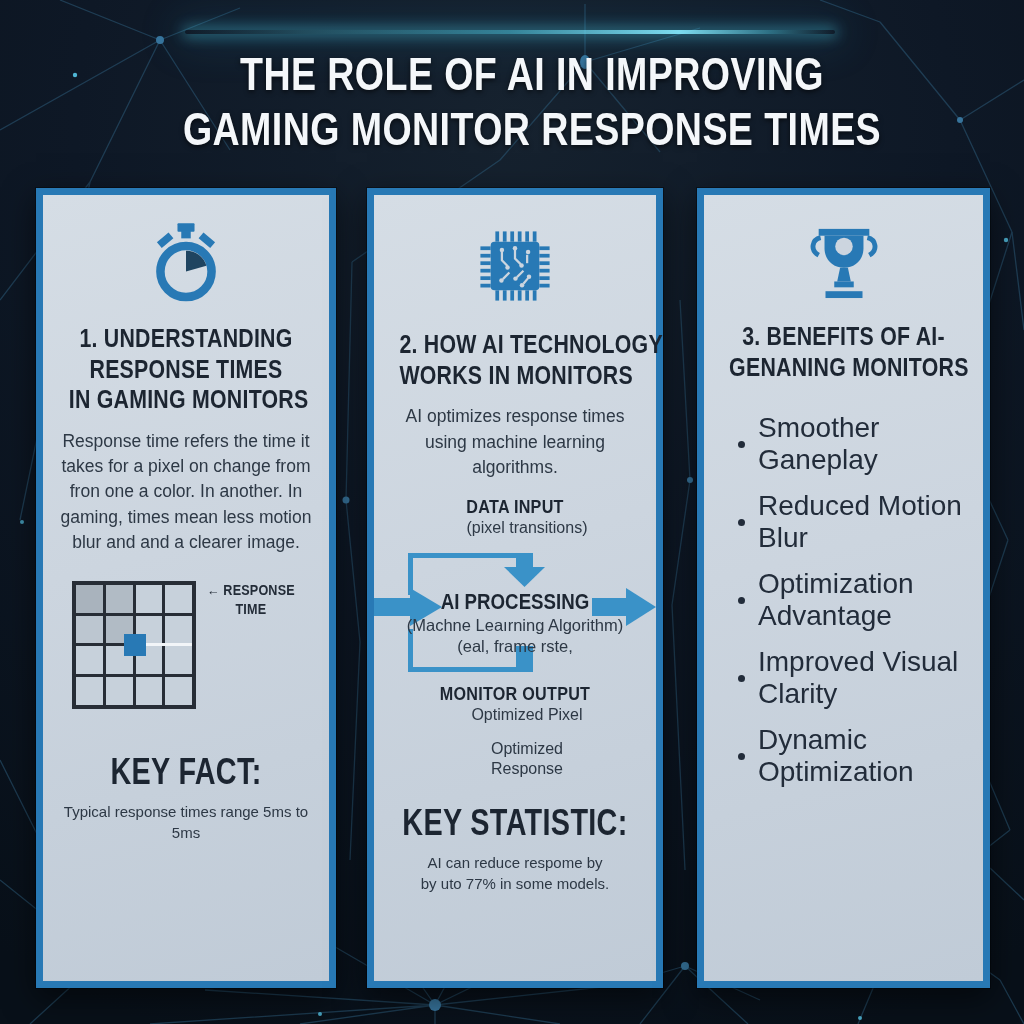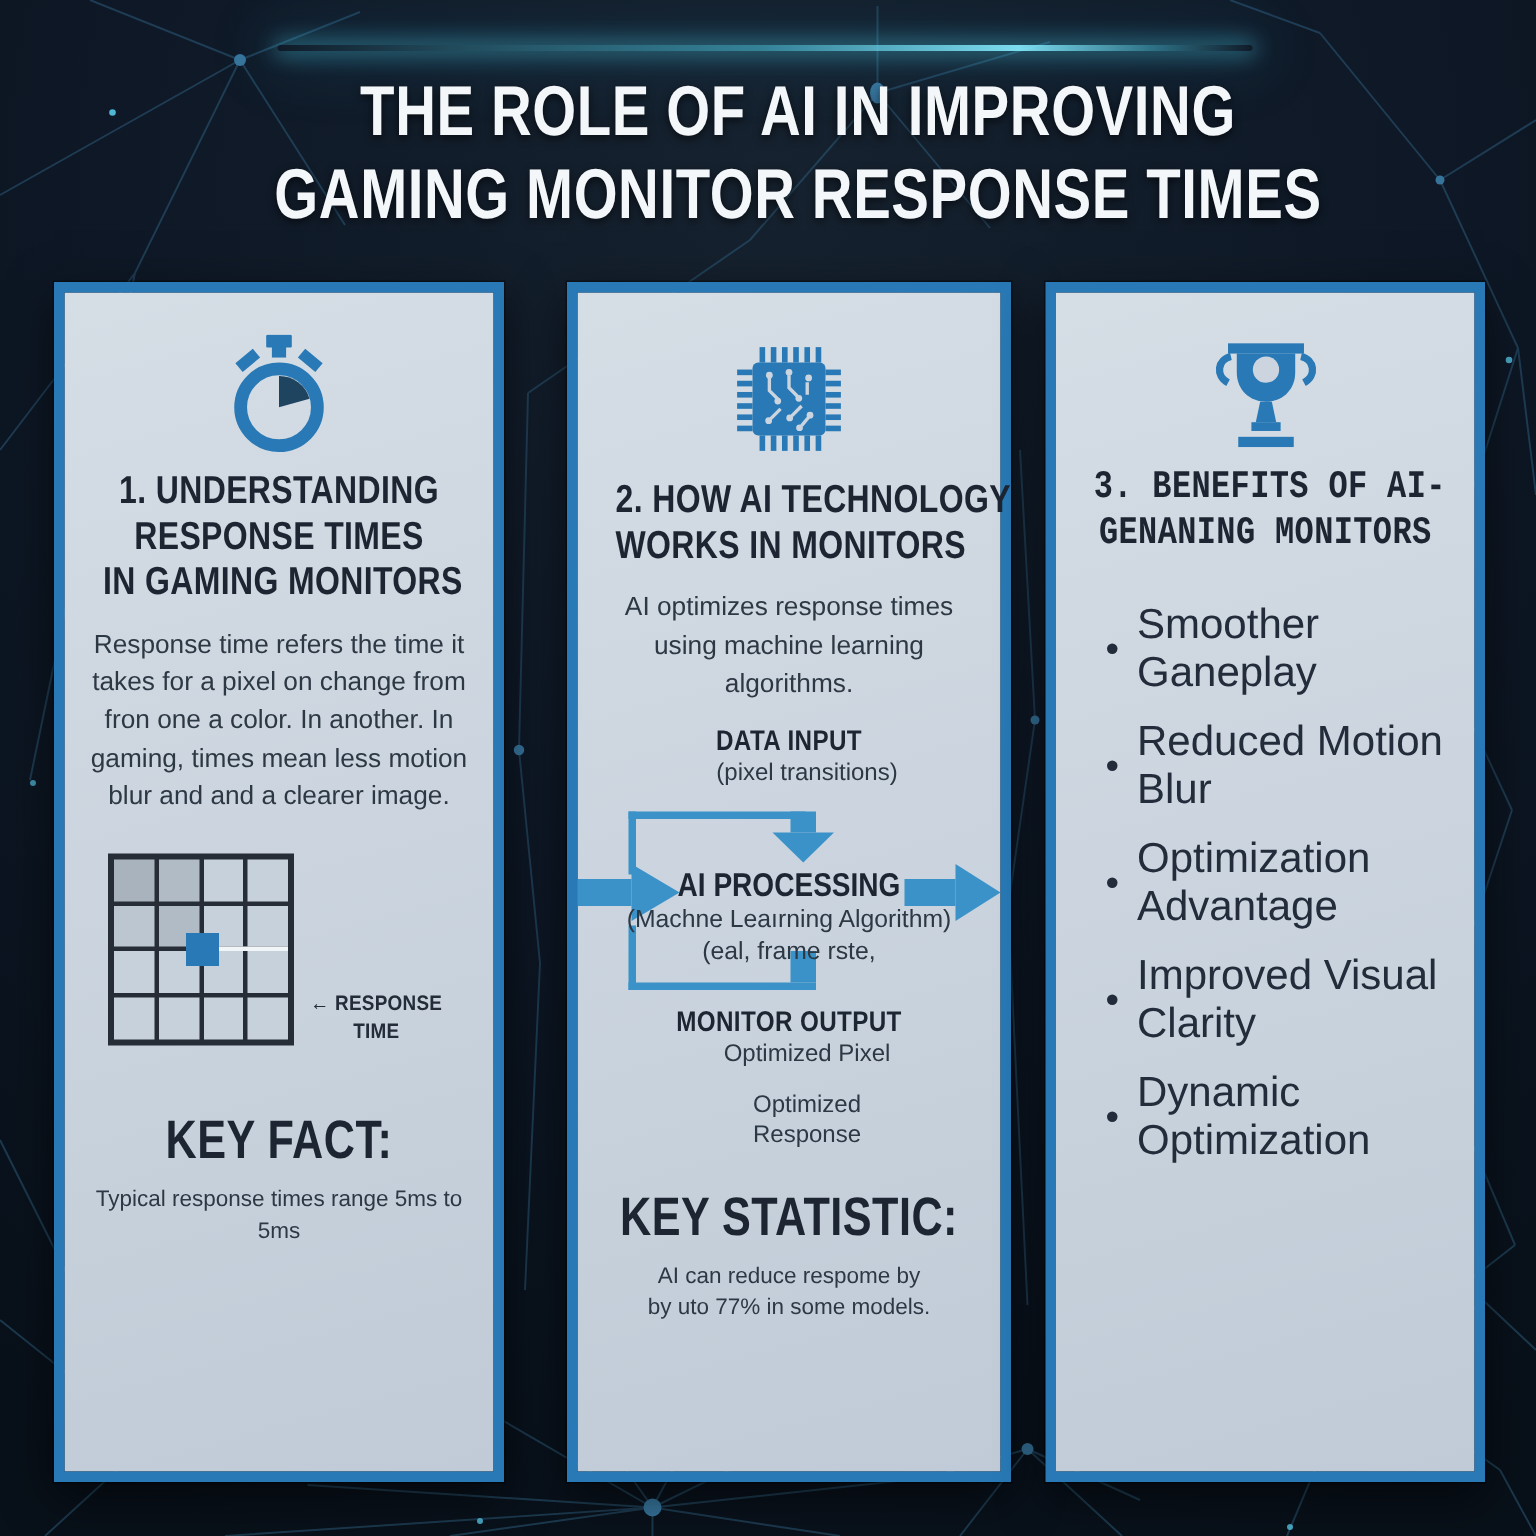--- a/index.html
+++ b/index.html
@@ -39,43 +39,43 @@
     white-space:nowrap;
   }
   .panel{
     position:absolute;top:188px;height:800px;z-index:2;
     border:7px solid var(--accent);
     background:linear-gradient(165deg,#d5dde5 0%,var(--panel-bg) 45%,var(--panel-bg2) 100%);
     box-shadow:0 0 0 1px rgba(0,0,0,.35),0 10px 30px rgba(0,0,0,.55);
     text-align:center;color:var(--ink);
   }
   .panel1{left:36px;width:300px;}
-  .panel2{left:378px;width:296px;}
+  .panel2{left:367px;width:296px;}
   .panel3{left:697px;width:293px;}
   .icon-wrap{margin-top:28px;display:flex;justify-content:center;}
   .panel h2{
-    margin-top:8px;font-size:26px;font-weight:bold;color:var(--ink);
+    margin-top:20px;font-size:26px;font-weight:bold;color:var(--ink);
     line-height:1.18;letter-spacing:.3px;
   }
   .panel h2 .line{display:block;transform:scaleX(.82);transform-origin:50% 50%;white-space:nowrap;}
   .body-text{
     margin:14px 14px 0;font-size:17.5px;line-height:1.44;color:var(--body-ink);
   }
   .cond-label{
     font-size:19px;font-weight:bold;color:var(--ink);letter-spacing:.3px;
     transform:scaleX(.85);transform-origin:50% 50%;white-space:nowrap;
   }
   .sub-label{font-size:16px;color:var(--body-ink);line-height:1.3;padding-left:24px;}
   .key-heading{
     font-size:36px;font-weight:bold;color:var(--ink);letter-spacing:.4px;
     transform:scaleX(.8);transform-origin:50% 50%;white-space:nowrap;
   }
   .key-body{margin:8px 18px 0;font-size:15px;line-height:1.4;color:var(--body-ink);}
   
-  .grid-row{margin-top:26px;display:flex;align-items:flex-end;justify-content:center;gap:6px;}
+  .grid-row{margin-top:26px;display:flex;align-items:flex-start;justify-content:center;gap:6px;}
   .pixel-grid{
     position:relative;width:124px;height:128px;background:#272d36;
     padding:4px;display:grid;grid-template-columns:repeat(4,1fr);
     grid-template-rows:repeat(4,1fr);gap:3px;flex:0 0 auto;
   }
   .pixel-grid .cell{background:#c7d1db;}
   .pixel-grid .cell.s1{background:#a9b3bd;}
   .pixel-grid .cell.s2{background:#b1bbc5;}
   .pixel-grid .cell.s3{background:#bcc6d0;}
   .blue-square{position:absolute;left:52px;top:53px;width:22px;height:22px;background:var(--accent);}
@@ -85,21 +85,21 @@
   .flow-wrap{position:relative;margin-top:4px;height:140px;}
   .flow-svg{position:absolute;left:0;top:0;}
   .flow-text{position:absolute;left:0;top:46px;width:100%;text-align:center;}
   .proc-label{font-size:22px;font-weight:bold;color:var(--ink);transform:scaleX(.85);white-space:nowrap;}
   .proc-sub{font-size:16.5px;color:var(--body-ink);line-height:1.32;}
   .spacer12{height:13px;}
   
   .bullets{margin:30px 10px 0 34px;list-style:none;text-align:left;}
   .bullets li{display:flex;align-items:center;margin-bottom:14px;font-size:28px;color:#222c3a;}
   .bullets .dot{width:7px;height:7px;border-radius:50%;background:#222c3a;margin-right:13px;flex:0 0 auto;}
-  .mt26{margin-top:26px;} .mt16{margin-top:16px;} .mt42{margin-top:42px;} .mt22{margin-top:22px;} .mt34{margin-top:34px;font-family:Liberation Mono, monospace;}
+  .mt26{margin-top:26px;} .mt16{margin-top:16px;} .mt42{margin-top:42px;} .mt22{margin-top:22px;} .mt34{margin-top:34px;}
 </style>
 </head>
 <body>
 
 <svg class="bg-svg" width="1024" height="1024" viewBox="0 0 1024 1024">
   <defs>
     <radialGradient id="bgGrad" cx="50%" cy="12%" r="95%">
       <stop offset="0%" stop-color="#16222f"></stop>
       <stop offset="45%" stop-color="#0e1826"></stop>
       <stop offset="100%" stop-color="#081019"></stop>

